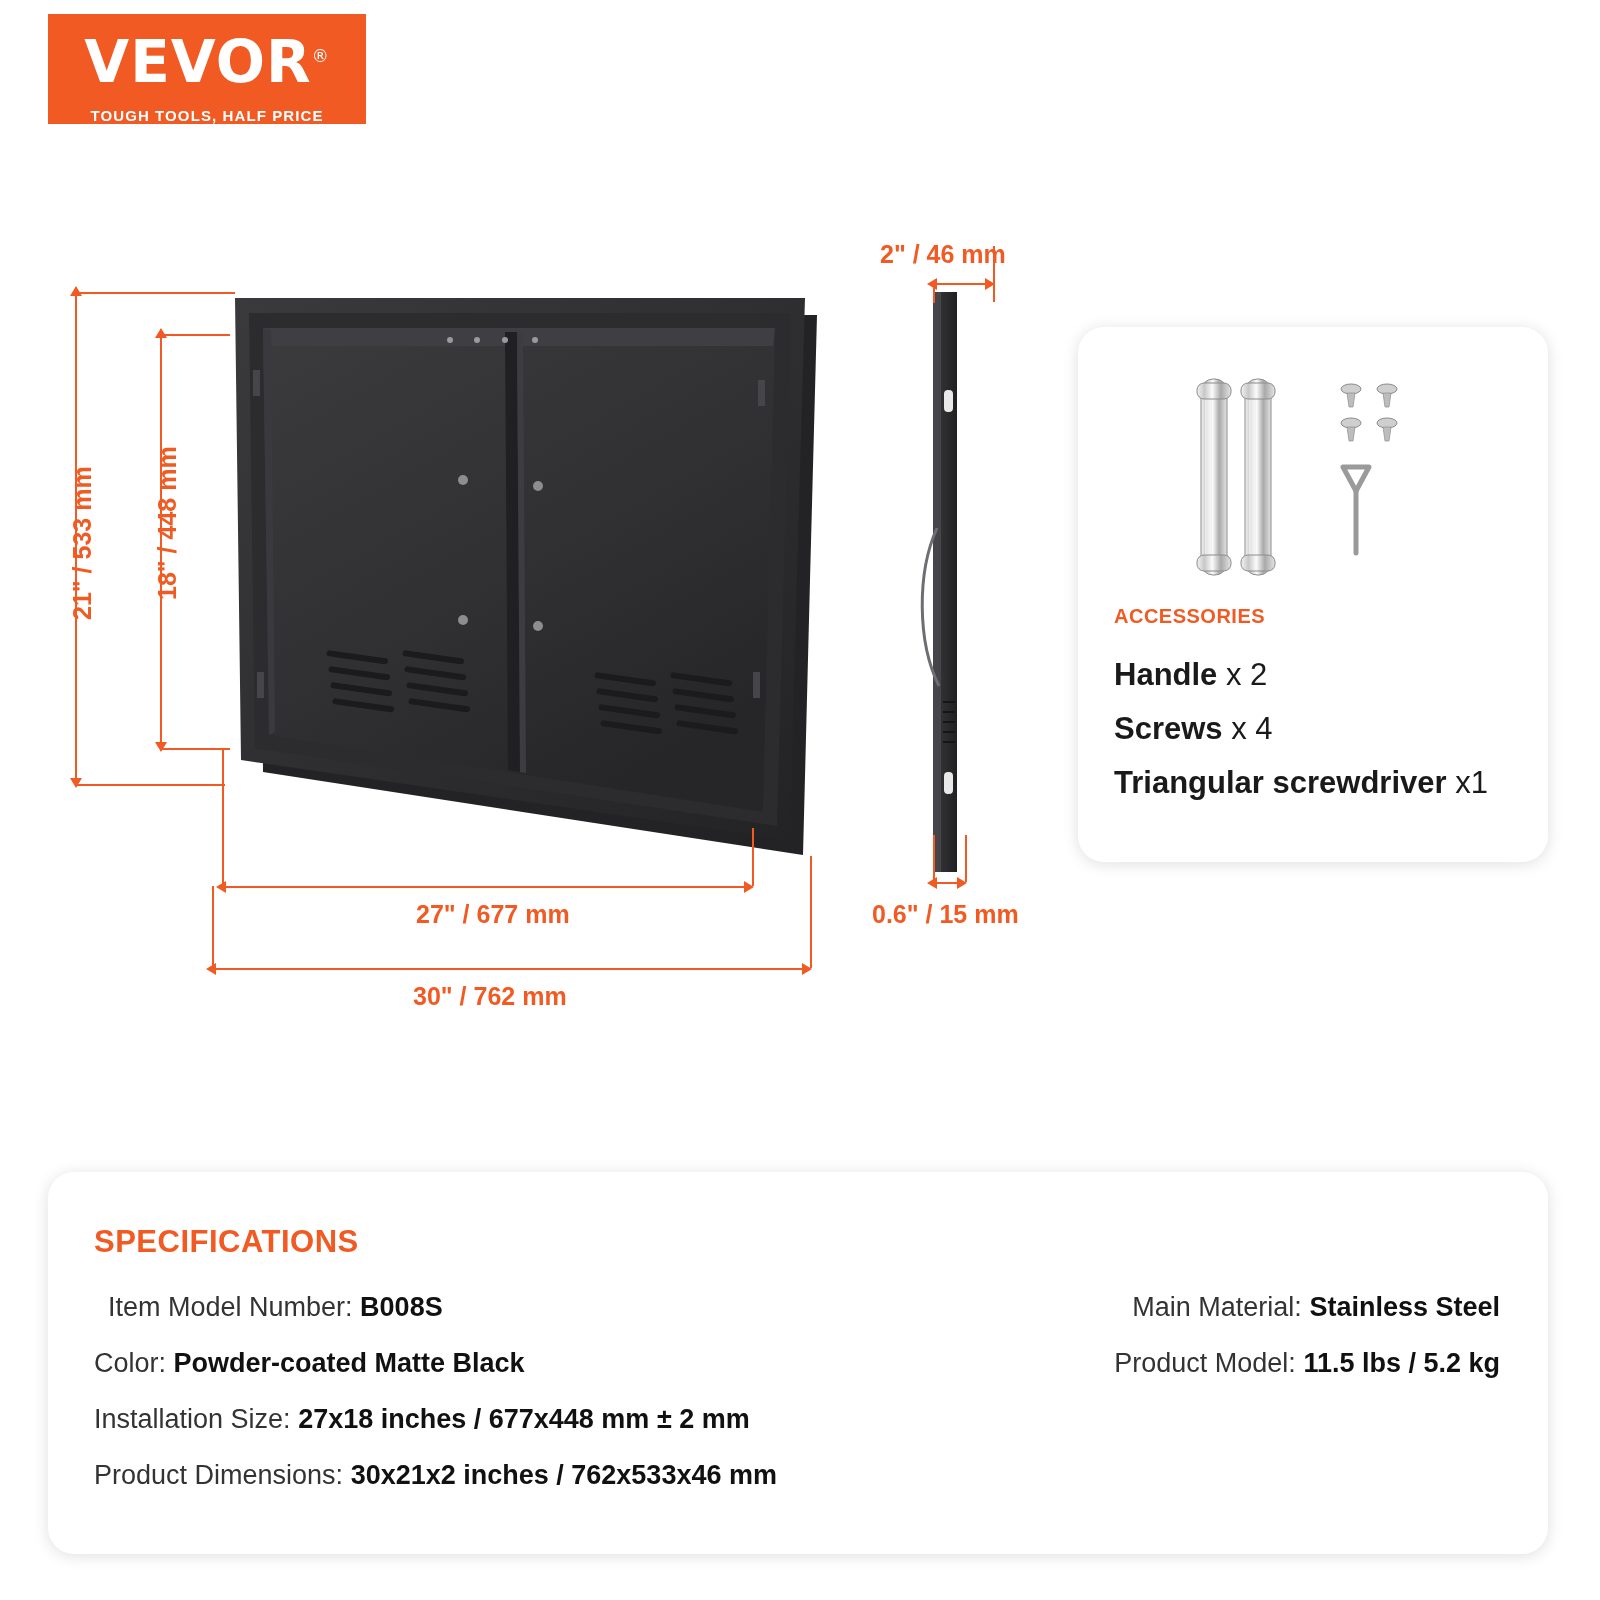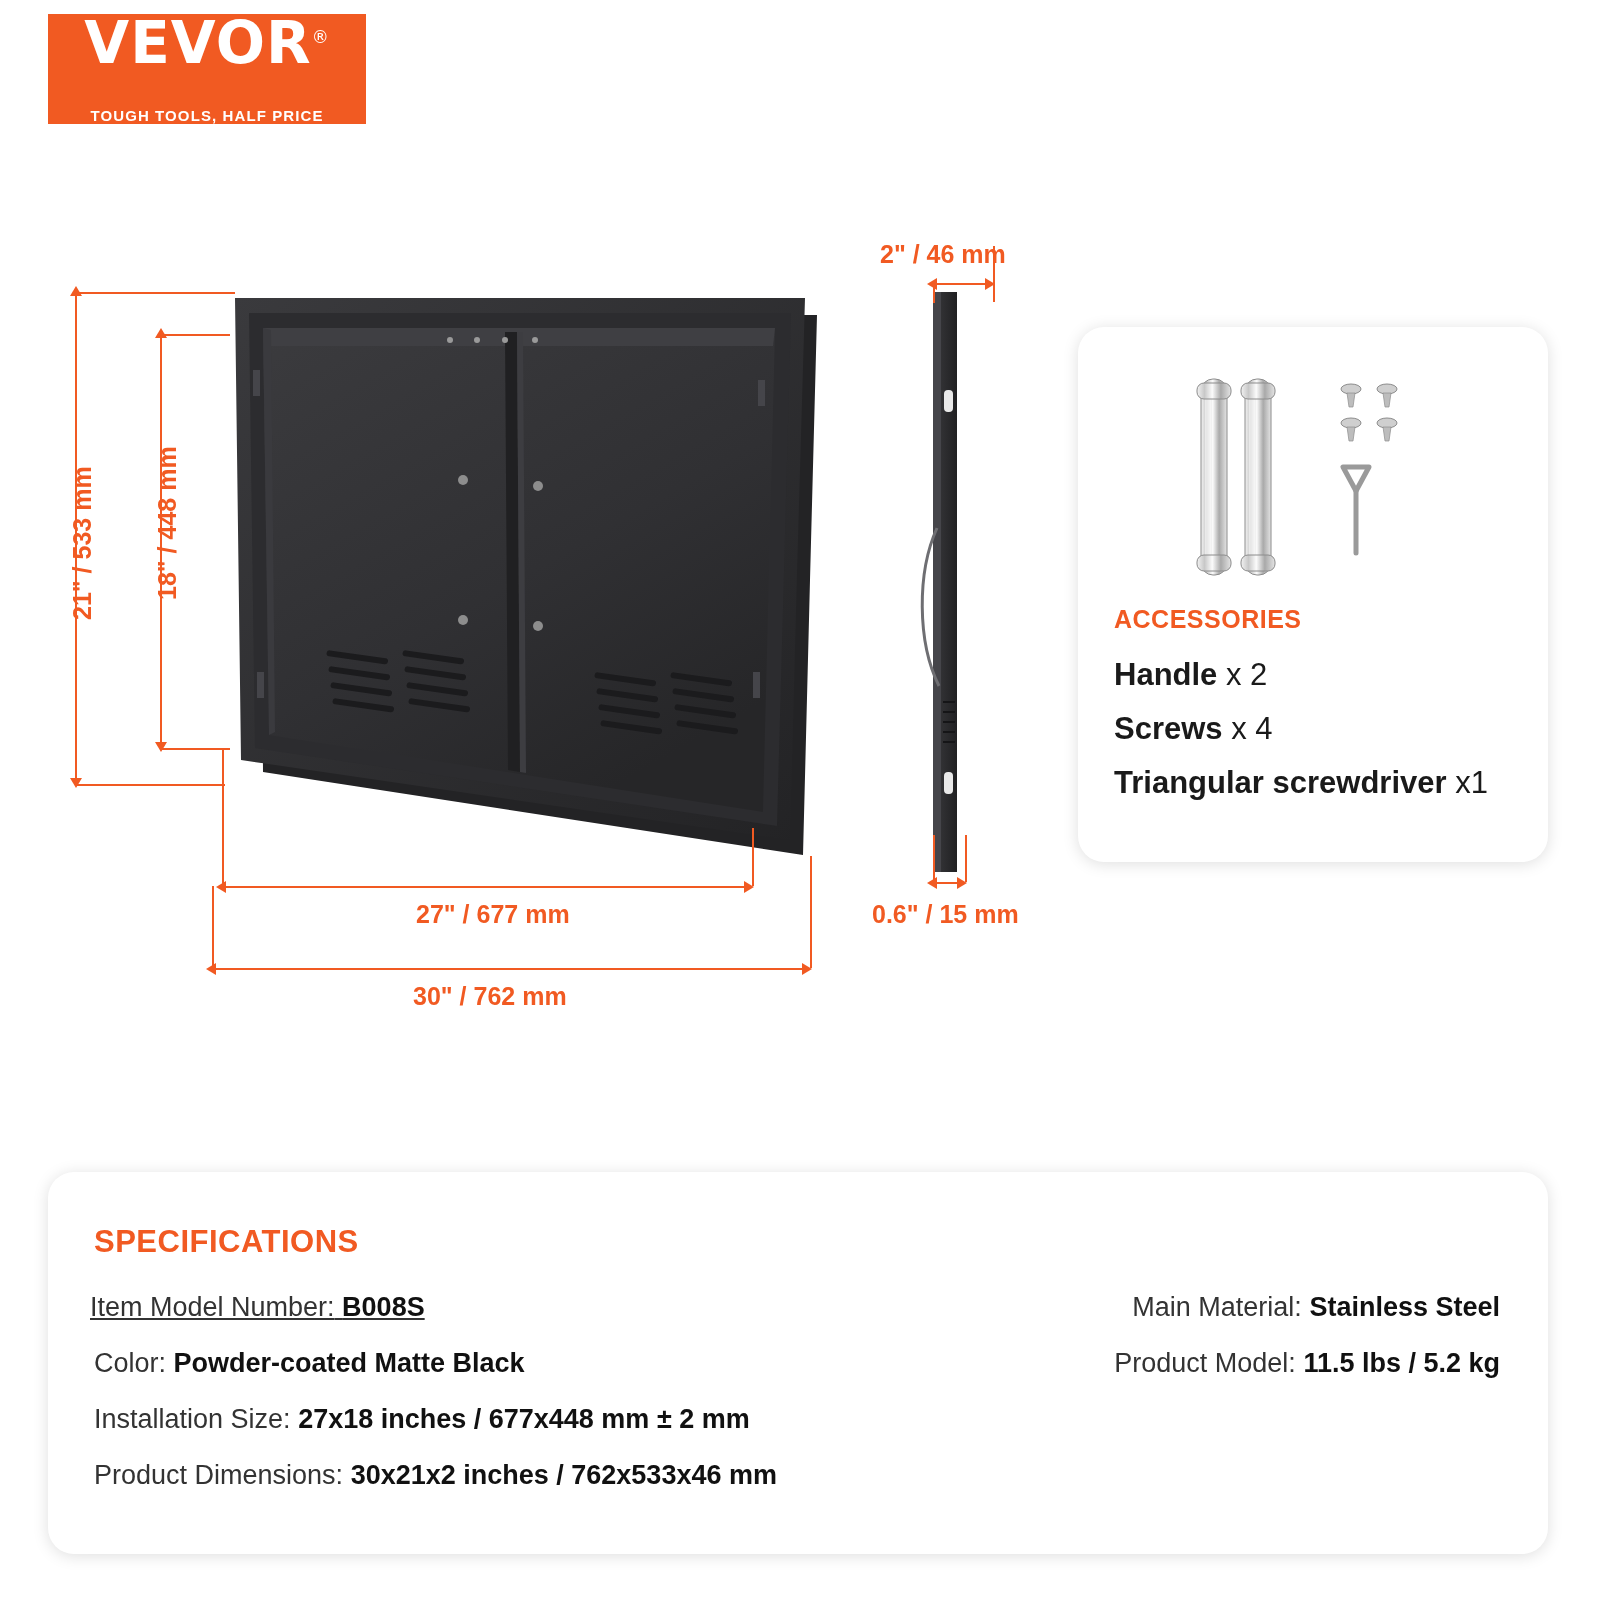--- a/index.html
+++ b/index.html
@@ -23,21 +23,21 @@
   .logo-box {
     position: absolute;
     left: 48px;
     top: 14px;
     width: 318px;
     height: 110px;
     background: #f15a22;
     display: flex;
     flex-direction: column;
     align-items: center;
-    justify-content: space-between;
+    justify-content: flex-end;
   }
   .logo-word {
     color: #ffffff;
     font-size: 58px;
     font-weight: bold;
     letter-spacing: 1px;
     line-height: 1;
     position: relative;
     font-family: "DejaVu Sans", sans-serif;
   }
@@ -117,21 +117,21 @@
     height: 535px;
     background: #ffffff;
     border-radius: 26px;
     box-shadow: 0 2px 16px rgba(0,0,0,0.13);
   }
   .acc-title {
     position: absolute;
     left: 36px;
     top: 278px;
     color: #f15a22;
-    font-size: 25px;
+    font-size: 20px;
     font-weight: bold;
     letter-spacing: 0.5px;
   }
   .acc-item {
     position: absolute;
     left: 36px;
     color: #1a1a1a;
     font-size: 31px;
   }
   .acc-item b { font-weight: bold; }
@@ -381,21 +381,21 @@
     </div>
     <div class="acc-item" style="top:438px;">
       <b>Triangular screwdriver</b>
       <span>x1</span>
     </div>
   </div>
 
   <div class="spec-card">
     <div class="spec-title">SPECIFICATIONS</div>
 
-    <div class="spec-row" style="left:42px;top:120px;text-decoration:underline;">
+    <div class="spec-row" style="left:60px;top:120px;">
       <span>Item Model Number:</span>
       <b>B008S</b>
     </div>
     <div class="spec-row" style="left:46px;top:176px;">
       <span>Color:</span>
       <b>Powder-coated Matte Black</b>
     </div>
     <div class="spec-row" style="left:46px;top:232px;">
       <span>Installation Size:</span>
       <b>27x18 inches / 677x448 mm ± 2 mm</b>

